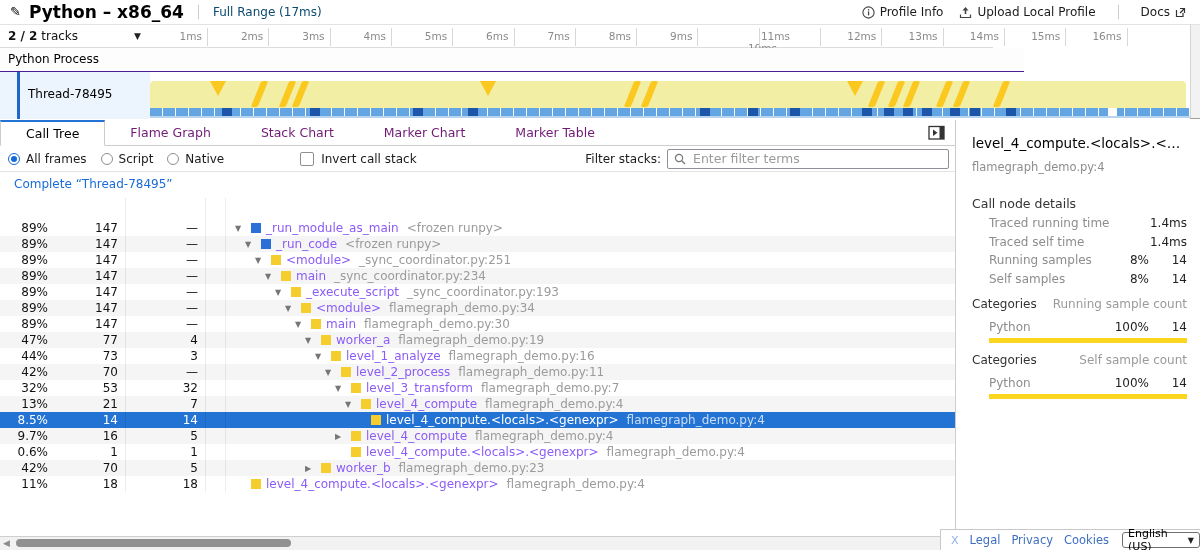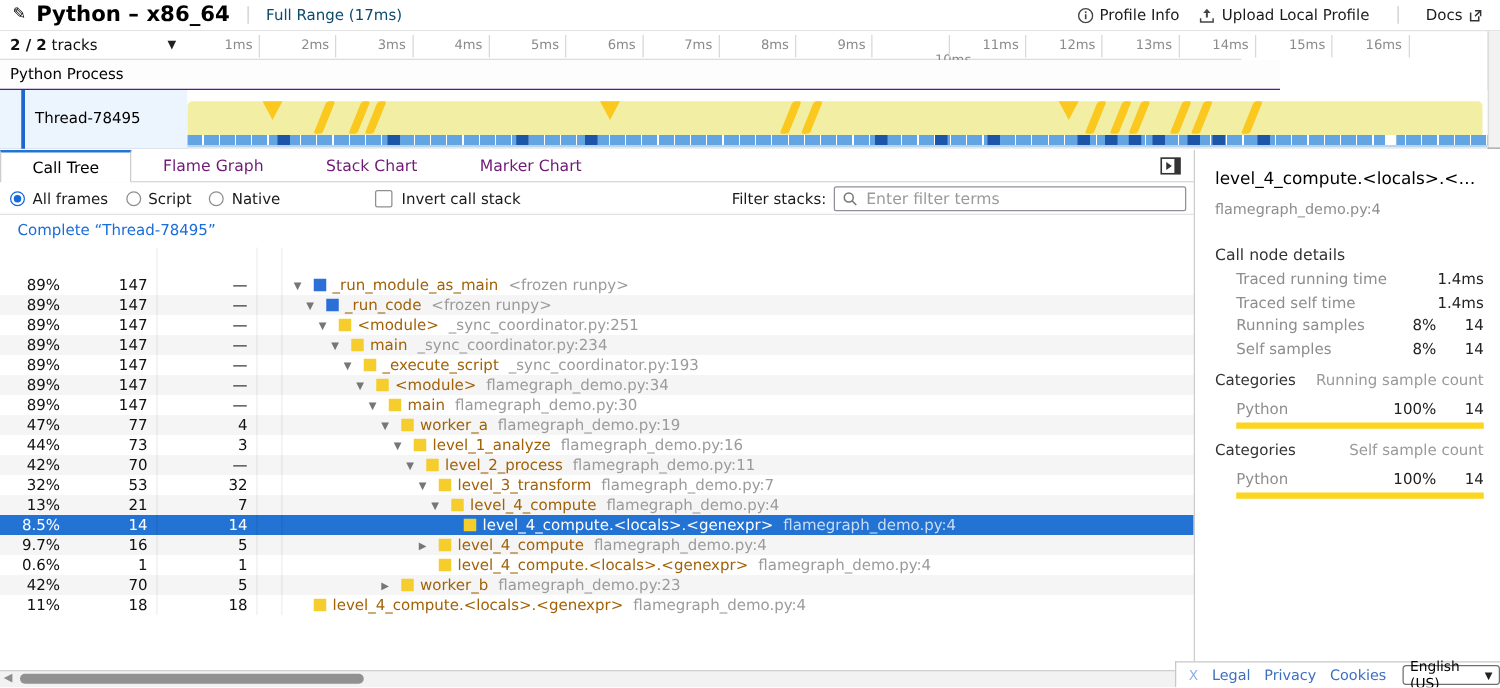--- a/index.html
+++ b/index.html
@@ -77,21 +77,21 @@
   .trow{position:absolute;left:0;width:955px;height:16px;font-size:12px;background:#fff;}
   .trow.alt{background:#f5f5f6;}
   .trow.sel{background:#2273d3;}
   .c{position:absolute;top:1px;text-align:right;color:#111;}
   .c.pct{left:0;width:48px;}
   .c.tot{left:52px;width:66px;}
   .c.slf{left:130px;width:68px;}
   .tree{position:absolute;top:1px;display:flex;align-items:center;white-space:nowrap;}
   .twisty{display:inline-block;width:16px;font-size:8px;color:#767676;cursor:pointer;}
   .sq{display:inline-block;width:10px;height:10px;margin-right:5px;}
-  .fname{color:#a16207;}
+  .fname{color:#8b5cf6;}
   .ffile{color:#9b9b9b;margin-left:8px;}
   .trow.sel .c,.trow.sel .fname{color:#fff;}
   .trow.sel .ffile{color:#c9ddf5;}
   .trow.sel .twisty{color:#dce8f8;}
 
   
   .hscroll{position:absolute;left:0;top:536px;width:940px;height:14px;background:#f2f2f2;border-top:1px solid #cfcfcf;box-sizing:border-box;}
   .harrow{position:absolute;left:3px;top:538px;font-size:9px;color:#8c8c8c;cursor:pointer;}
   .hthumb{position:absolute;left:16px;top:539px;width:275px;height:8px;background:#919191;border-radius:4px;cursor:grab;}
   .footbar{position:absolute;left:940px;top:529px;width:260px;height:21px;background:#fff;border-top:1px solid #c8c8c8;border-left:1px solid #c8c8c8;
@@ -179,21 +179,21 @@
         <span class="tick-label" style="left: 312.5px;">6ms</span>
         <span class="tick-line" style="left: 363.5px;"></span>
         <span class="tick-label" style="left: 373.8px;">7ms</span>
         <span class="tick-line" style="left: 424.8px;"></span>
         <span class="tick-label" style="left: 435.1px;">8ms</span>
         <span class="tick-line" style="left: 486.1px;"></span>
         <span class="tick-label" style="left: 496.4px;">9ms</span>
         <span class="tick-line" style="left: 547.4px;"></span>
         <span class="tick-label" style="left: 581px; margin-top: 12px;">10ms</span>
         <span class="tick-line" style="left: 608.7px;"></span>
-        <span class="tick-label" style="left: 619px;">11ms</span>
+        <span class="tick-label" style="left: 594px;">11ms</span>
         <span class="tick-line" style="left: 670px;"></span>
         <span class="tick-label" style="left: 680.3px;">12ms</span>
         <span class="tick-line" style="left: 731.3px;"></span>
         <span class="tick-label" style="left: 741.6px;">13ms</span>
         <span class="tick-line" style="left: 792.6px;"></span>
         <span class="tick-label" style="left: 802.9px;">14ms</span>
         <span class="tick-line" style="left: 853.9px;"></span>
         <span class="tick-label" style="left: 864.2px;">15ms</span>
         <span class="tick-line" style="left: 915.2px;"></span>
         <span class="tick-label" style="left: 925.5px;">16ms</span>
@@ -245,20 +245,21 @@
         <div class="spike-zig" style="left: 808px; background: rgb(251, 200, 31);"></div>
         <div class="spike-zig" style="left: 848px; background: rgb(251, 200, 31);"></div>
       </div>
   </div>
 
   <div class="tabbar" id="tabs">
       <div class="tab active">Call Tree</div>
       <div class="tab">Flame Graph</div>
       <div class="tab">Stack Chart</div>
       <div class="tab">Marker Chart</div>
+      <div class="tab">Marker Table</div>
     </div>
   <div class="sbtoggle">
     <svg width="18" height="16" viewBox="0 0 18 16">
         <rect x="1" y="1.5" width="15" height="12.5" fill="none" stroke="#333" stroke-width="1.3"></rect>
         <rect x="11.5" y="1.5" width="4.5" height="12.5" fill="#333"></rect>
         <path d="M5 4.5 L9.5 7.8 L5 11 Z" fill="#333"></path>
       </svg>
   </div>
 
   <div class="filterrow">

